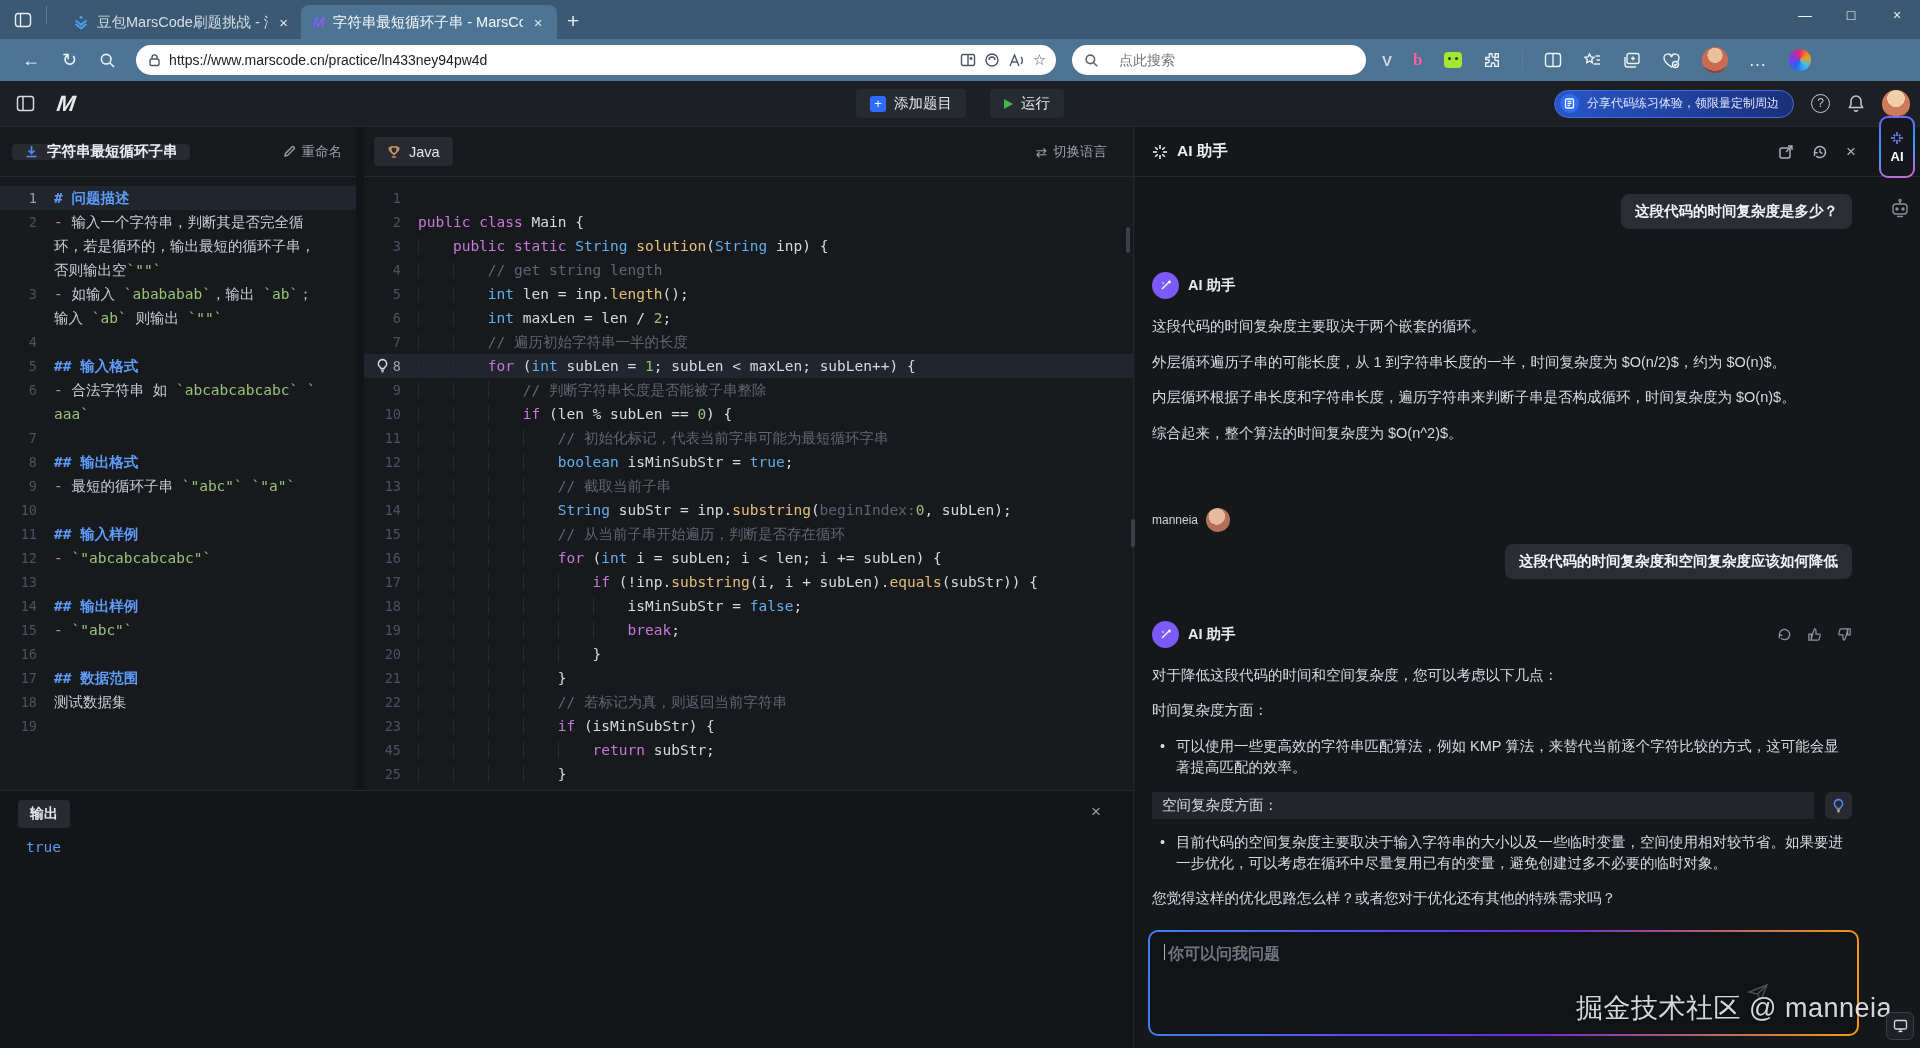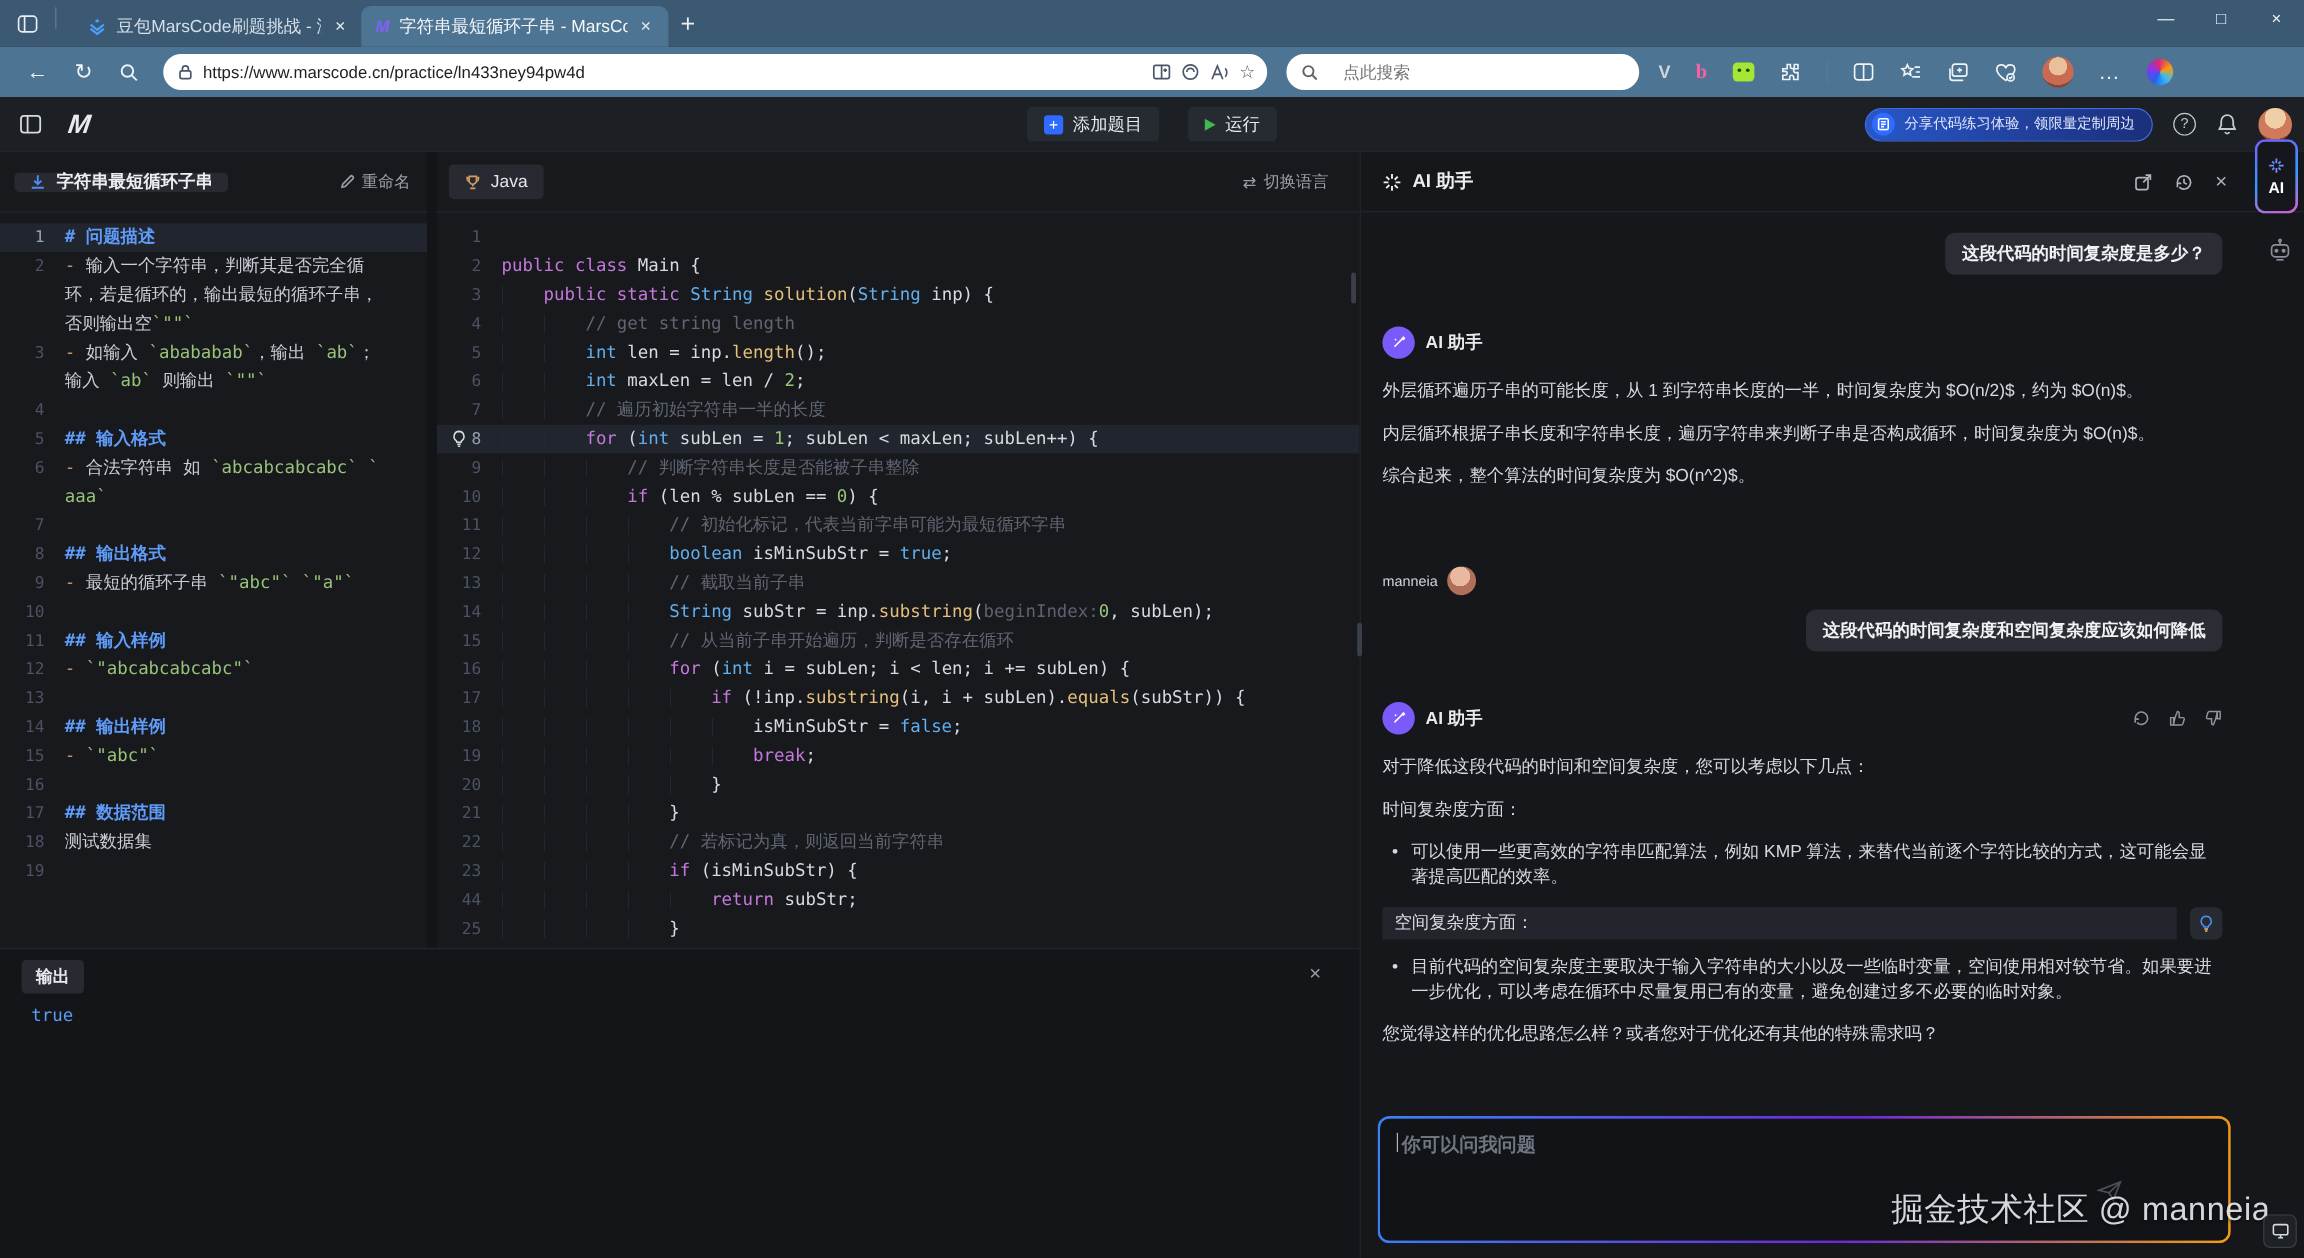--- a/index.html
+++ b/index.html
@@ -567,21 +567,21 @@
             </div>
             <div class="crow">
               <span class="ln">22</span>
               <span class="ctxt"><span class="g">    </span><span class="g">    </span><span class="g">    </span><span class="g">    </span><span class="tk-cm">// 若标记为真，则返回当前字符串</span></span>
             </div>
             <div class="crow">
               <span class="ln">23</span>
               <span class="ctxt"><span class="g">    </span><span class="g">    </span><span class="g">    </span><span class="g">    </span><span class="tk-k">if</span><span class="tk-pl"> (isMinSubStr) {</span></span>
             </div>
             <div class="crow">
-              <span class="ln">44</span>
+              <span class="ln">45</span>
               <span class="ctxt"><span class="g">    </span><span class="g">    </span><span class="g">    </span><span class="g">    </span><span class="g">    </span><span class="tk-k">return</span><span class="tk-pl"> subStr;</span></span>
             </div>
             <div class="crow">
               <span class="ln">25</span>
               <span class="ctxt"><span class="g">    </span><span class="g">    </span><span class="g">    </span><span class="g">    </span><span class="tk-pl">}</span></span>
             </div>
           </div>
         <div id="escroll"></div>
       </div>
     </div>
@@ -640,20 +640,21 @@
           <svg width="13" height="13" viewBox="0 0 13 13" stroke="#fff" stroke-width="1.3" fill="none">
             <line x1="3" y1="10" x2="10" y2="3"></line>
               <line x1="10.5" y1="1.5" x2="10.5" y2="4.5"></line>
             <line x1="9" y1="3" x2="12" y2="3"></line>
               <line x1="3.5" y1="3.5" x2="4.5" y2="4.5"></line>
           </svg>
         </span>
         <span>AI 助手</span>
       </div>
       <div class="msg-body">
+        <p>这段代码的时间复杂度主要取决于两个嵌套的循环。</p>
         <p>外层循环遍历子串的可能长度，从 1 到字符串长度的一半，时间复杂度为 $O(n/2)$，约为 $O(n)$。</p>
         <p>内层循环根据子串长度和字符串长度，遍历字符串来判断子串是否构成循环，时间复杂度为 $O(n)$。</p>
         <p>综合起来，整个算法的时间复杂度为 $O(n^2)$。</p>
       </div>
 
       <div class="user-label" style="margin-top:64px;">
         <span>manneia</span>
         <span class="avatar-user"></span>
       </div>
       <div class="row-end" style="margin-top:12px;">

